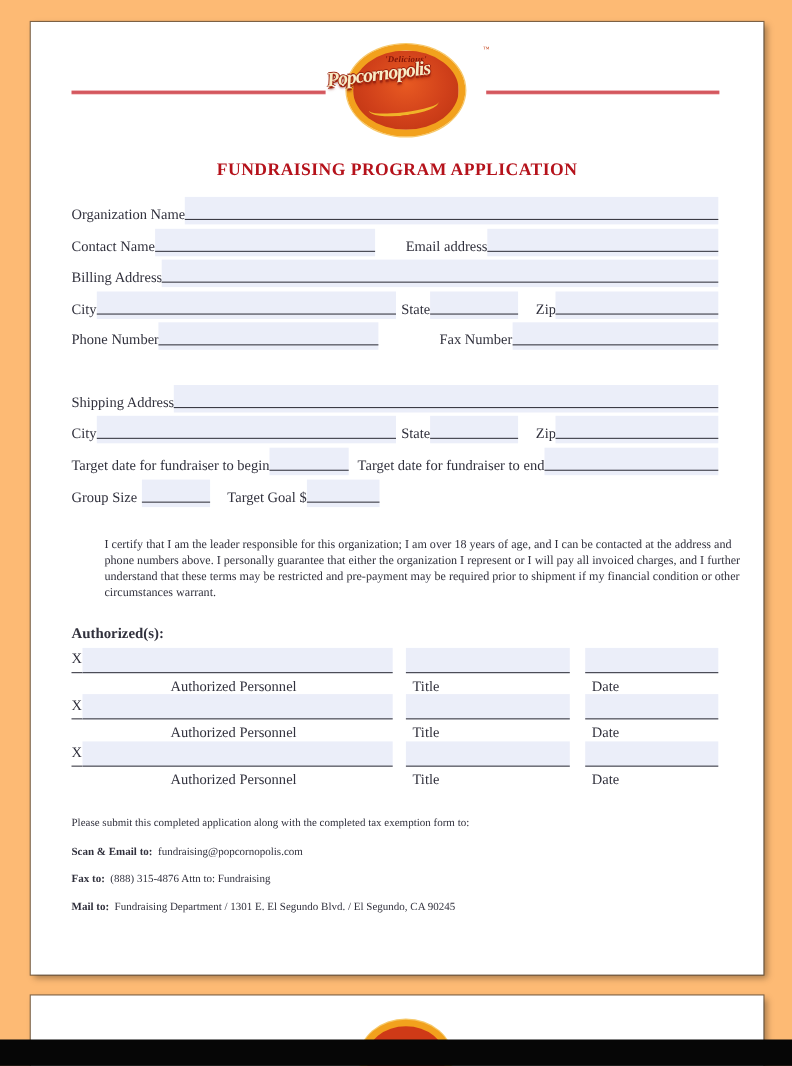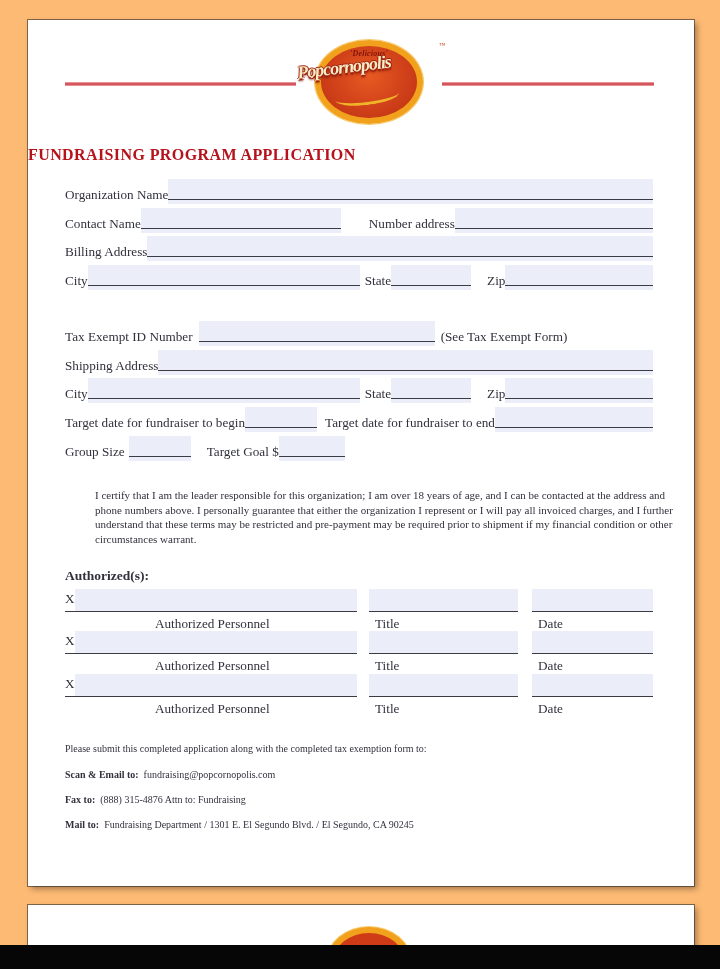--- a/index.html
+++ b/index.html
@@ -22,21 +22,21 @@
   .logo-tagline{position:absolute;top:3px;left:0;width:100%;text-align:center;
                 font-size:8px;font-weight:bold;font-style:italic;color:#7e1408;letter-spacing:.2px;}
   .logo-script{position:absolute;left:-17px;top:21px;width:130px;text-align:center;
                font-style:italic;font-weight:bold;font-size:18px;letter-spacing:-1px;color:#f8ecc6;
                transform:rotate(-7deg);white-space:nowrap;
                text-shadow:-1px 0 #9e2410,1px 0 #9e2410,0 -1px #9e2410,0 2px 0 #9e2410,0 3px 2px rgba(120,20,8,.55);}
   .logo-swash{position:absolute;left:14px;bottom:13px;width:64px;height:14px;
               border-bottom:3px solid #f0b429;border-radius:50%;transform:rotate(-7deg);}
   .logo-tm{position:absolute;right:-3px;top:6px;font-size:6px;color:#c0390f;}
 
-  .title{position:absolute;left:0;top:126px;width:100%;text-align:left;z-index:2;
+  .title{position:absolute;left:0;top:126px;width:100%;text-align:center;z-index:2;
          color:#b5121b;font-weight:bold;font-size:16px;letter-spacing:.4px;}
 
   
   .row{position:absolute;left:37px;right:41px;height:25px;display:flex;align-items:flex-end;}
   .lbl{font-size:13.2px;color:#31313d;padding-bottom:1px;white-space:nowrap;}
   .fld{align-self:stretch;position:relative;background:#ebeef9;}
   .fld::after{content:"";position:absolute;left:0;right:0;bottom:4px;border-bottom:1.5px solid #3b3b45;}
 
   .cert{position:absolute;left:37px;top:468px;width:594px;font-size:11px;line-height:1.32;color:#31313d;margin-left:30px;}
 
@@ -81,44 +81,45 @@
     <div class="title">FUNDRAISING PROGRAM APPLICATION</div>
 
     <div class="row" style="top:159px">
       <span class="lbl">Organization Name</span>
       <div class="fld" style="flex:1"></div>
     </div>
 
     <div class="row" style="top:188px">
       <span class="lbl">Contact Name</span>
       <div class="fld" style="width:200px;margin-right:28px"></div>
-      <span class="lbl">Number address</span>
+      <span class="lbl">Email address</span>
       <div class="fld" style="flex:1"></div>
     </div>
 
     <div class="row" style="top:216px">
       <span class="lbl">Billing Address</span>
       <div class="fld" style="flex:1"></div>
     </div>
 
     <div class="row" style="top:245px">
       <span class="lbl">City</span>
       <div class="fld" style="width:272px;margin-right:5px"></div>
       <span class="lbl">State</span>
       <div class="fld" style="width:80px;margin-right:16px"></div>
       <span class="lbl">Zip</span>
       <div class="fld" style="flex:1"></div>
     </div>
 
-
-    <div class="row" style="top:301px">
-      <span class="lbl" style="margin-right:6px">Tax Exempt ID Number</span>
-      <div class="fld" style="width:236px;margin-right:6px"></div>
-      <span class="lbl">(See Tax Exempt Form)</span>
-    </div>
+    <div class="row" style="top:273px">
+      <span class="lbl">Phone Number</span>
+      <div class="fld" style="width:200px;margin-right:55px"></div>
+      <span class="lbl">Fax Number</span>
+      <div class="fld" style="flex:1"></div>
+    </div>
+
 
     <div class="row" style="top:330px">
       <span class="lbl">Shipping Address</span>
       <div class="fld" style="flex:1"></div>
     </div>
 
     <div class="row" style="top:358px">
       <span class="lbl">City</span>
       <div class="fld" style="width:272px;margin-right:5px"></div>
       <span class="lbl">State</span>

